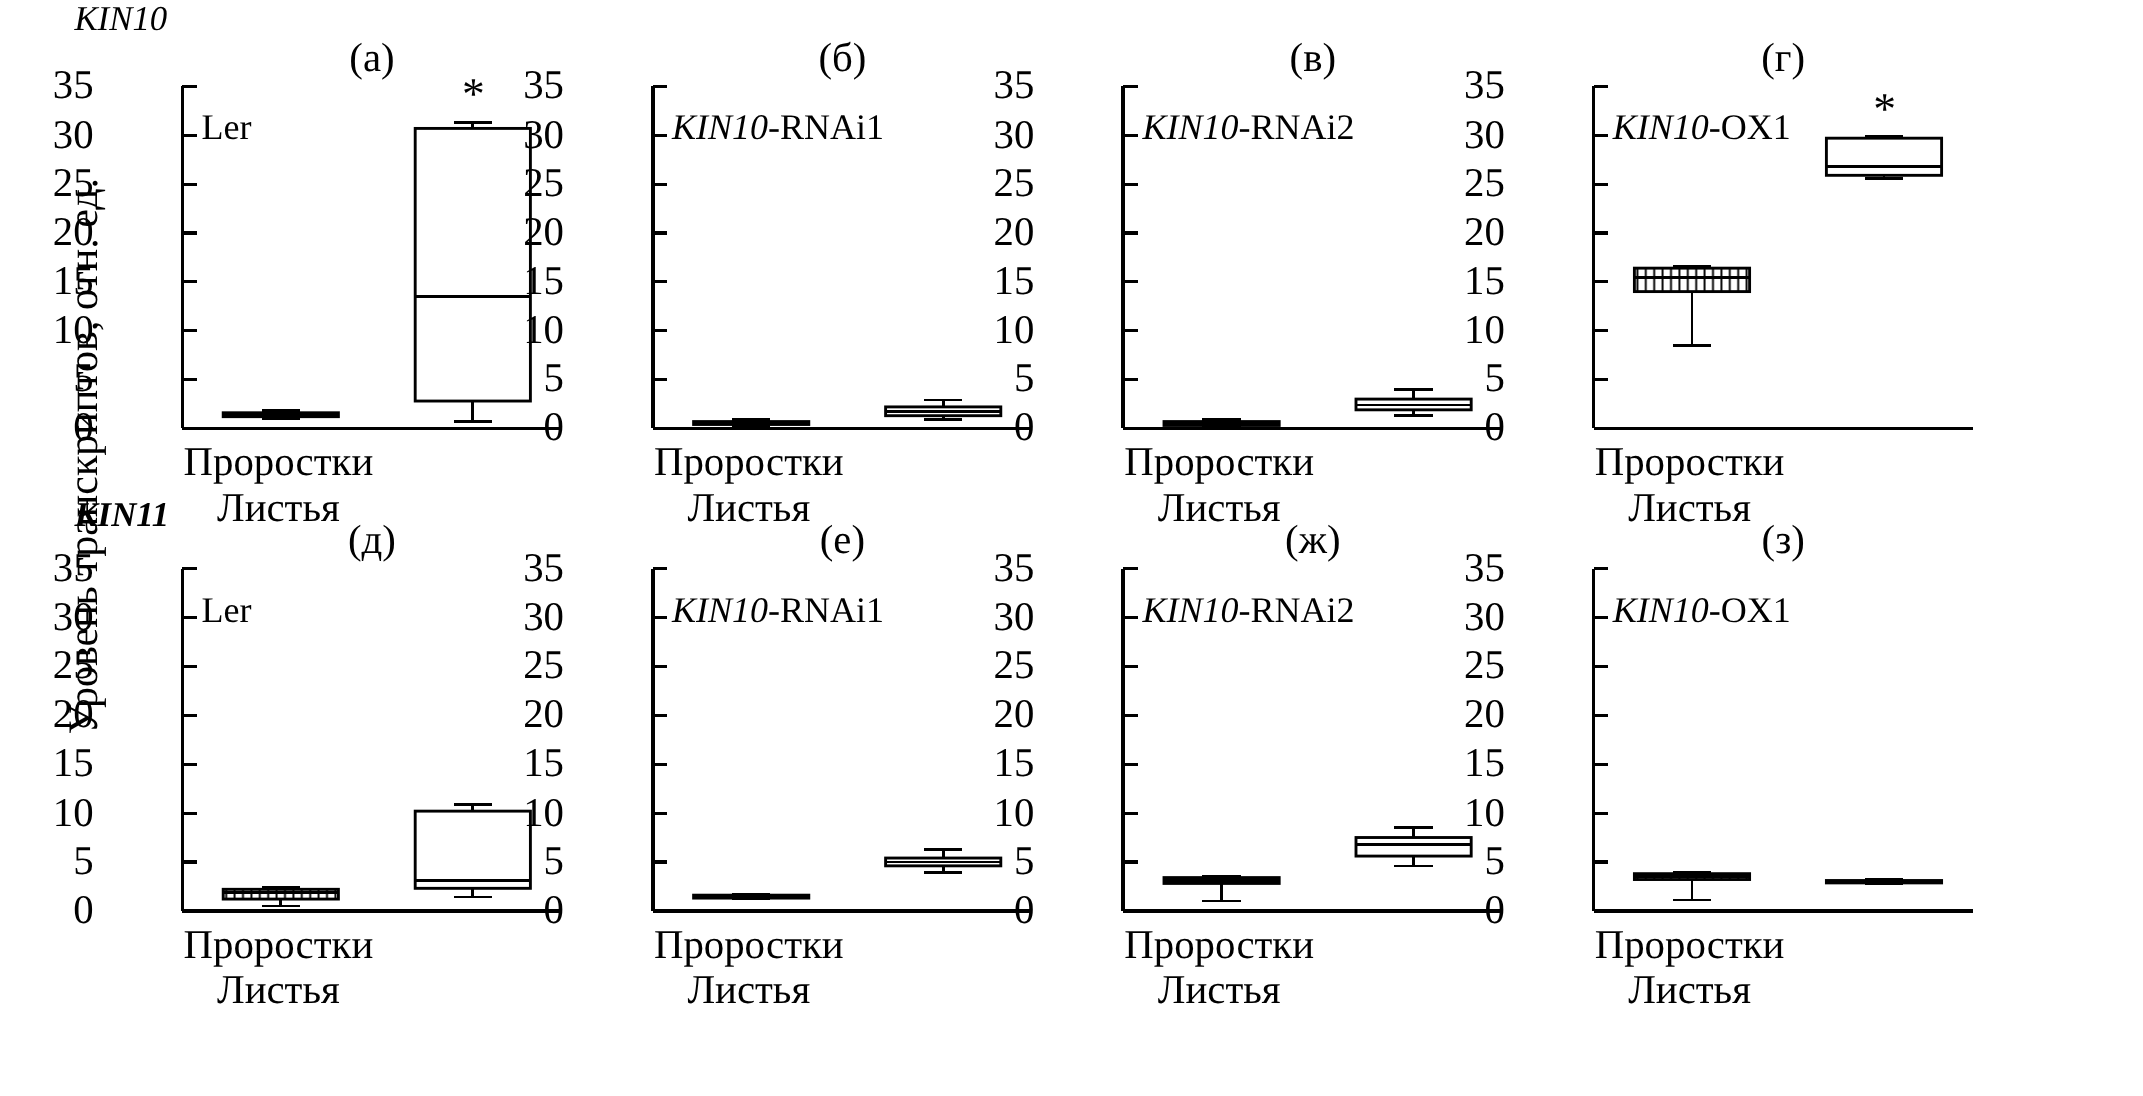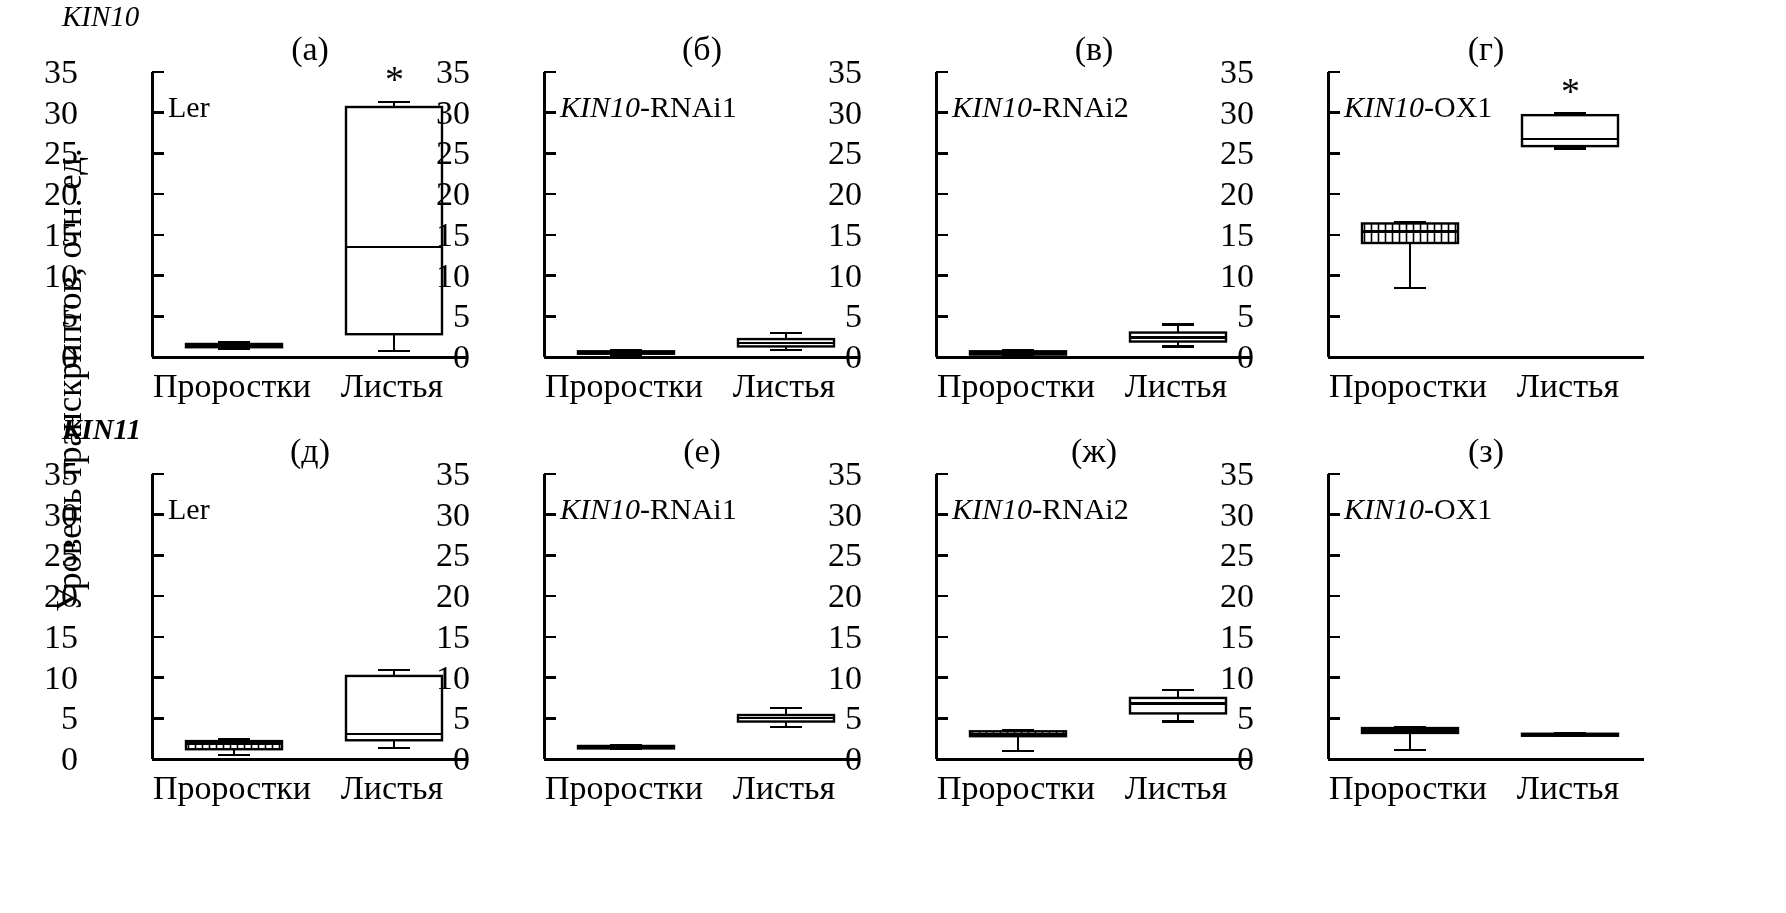--- a/index.html
+++ b/index.html
@@ -49,21 +49,21 @@
     line-height:1;
     text-align:right;
     transform:translateY(-50%);
   }
   .genotype{
     position:absolute;
     font-size:30px;
     white-space:nowrap;
   }
   .genotype i{font-style:italic;}
-  .xlabels{position:absolute;display:flex;}
+  .xlabels{position:absolute;display:flex;flex-direction:column;}
   .xlabels span{
     font-size:34px;
     text-align:center;
     white-space:nowrap;
   }
   .star{
     position:absolute;
     font-size:38px;
     line-height:1;
   }

